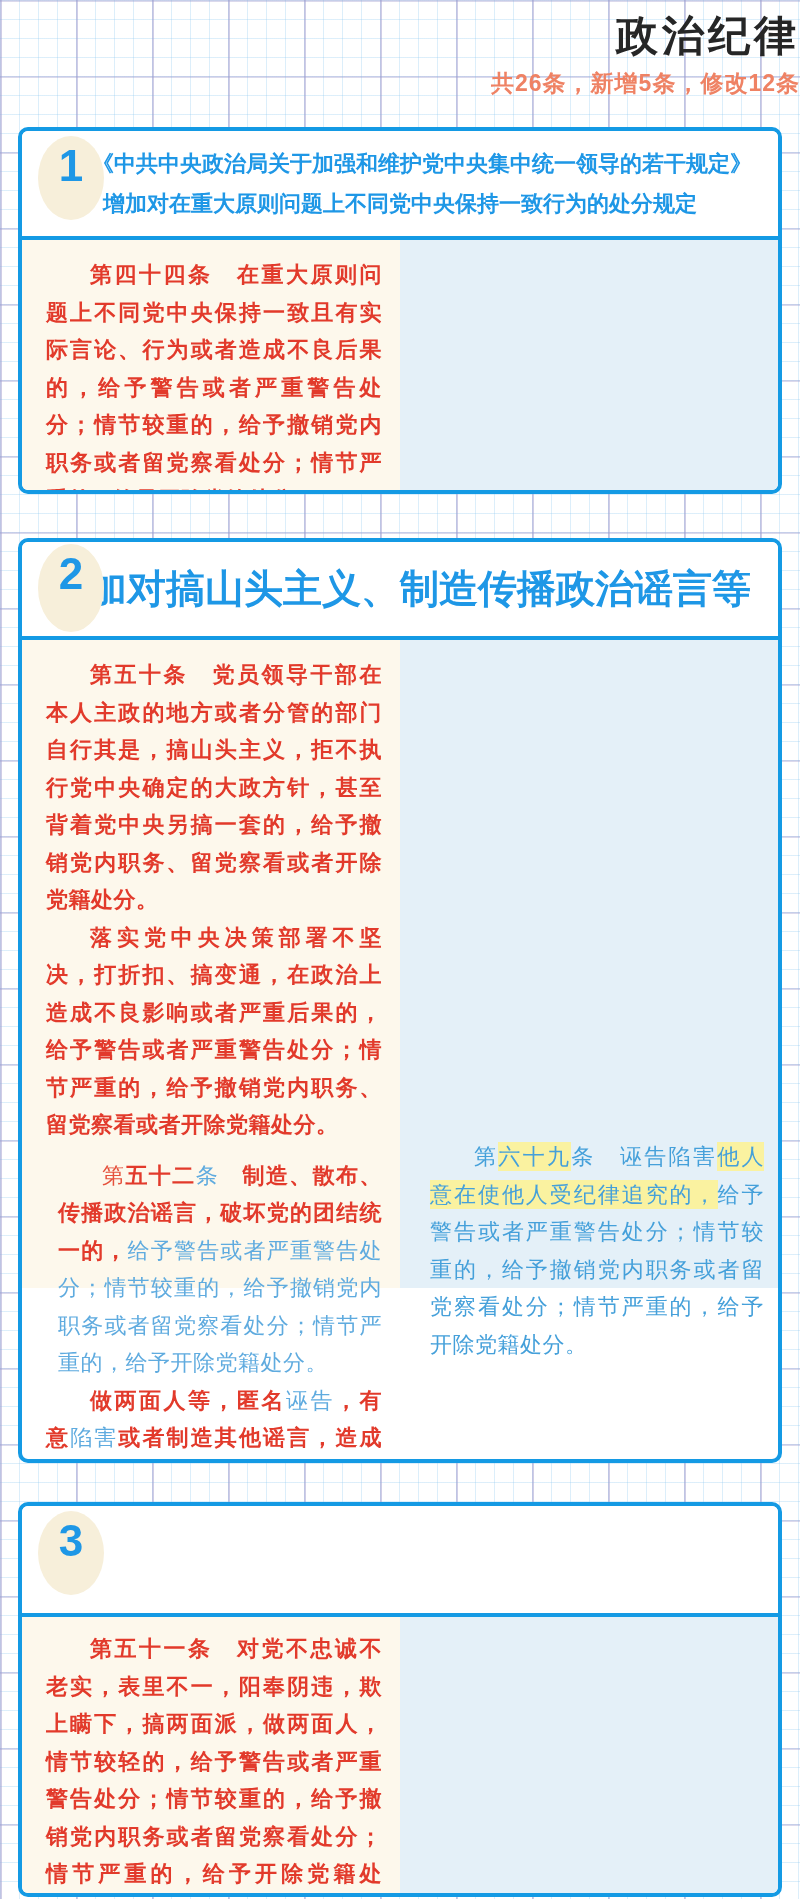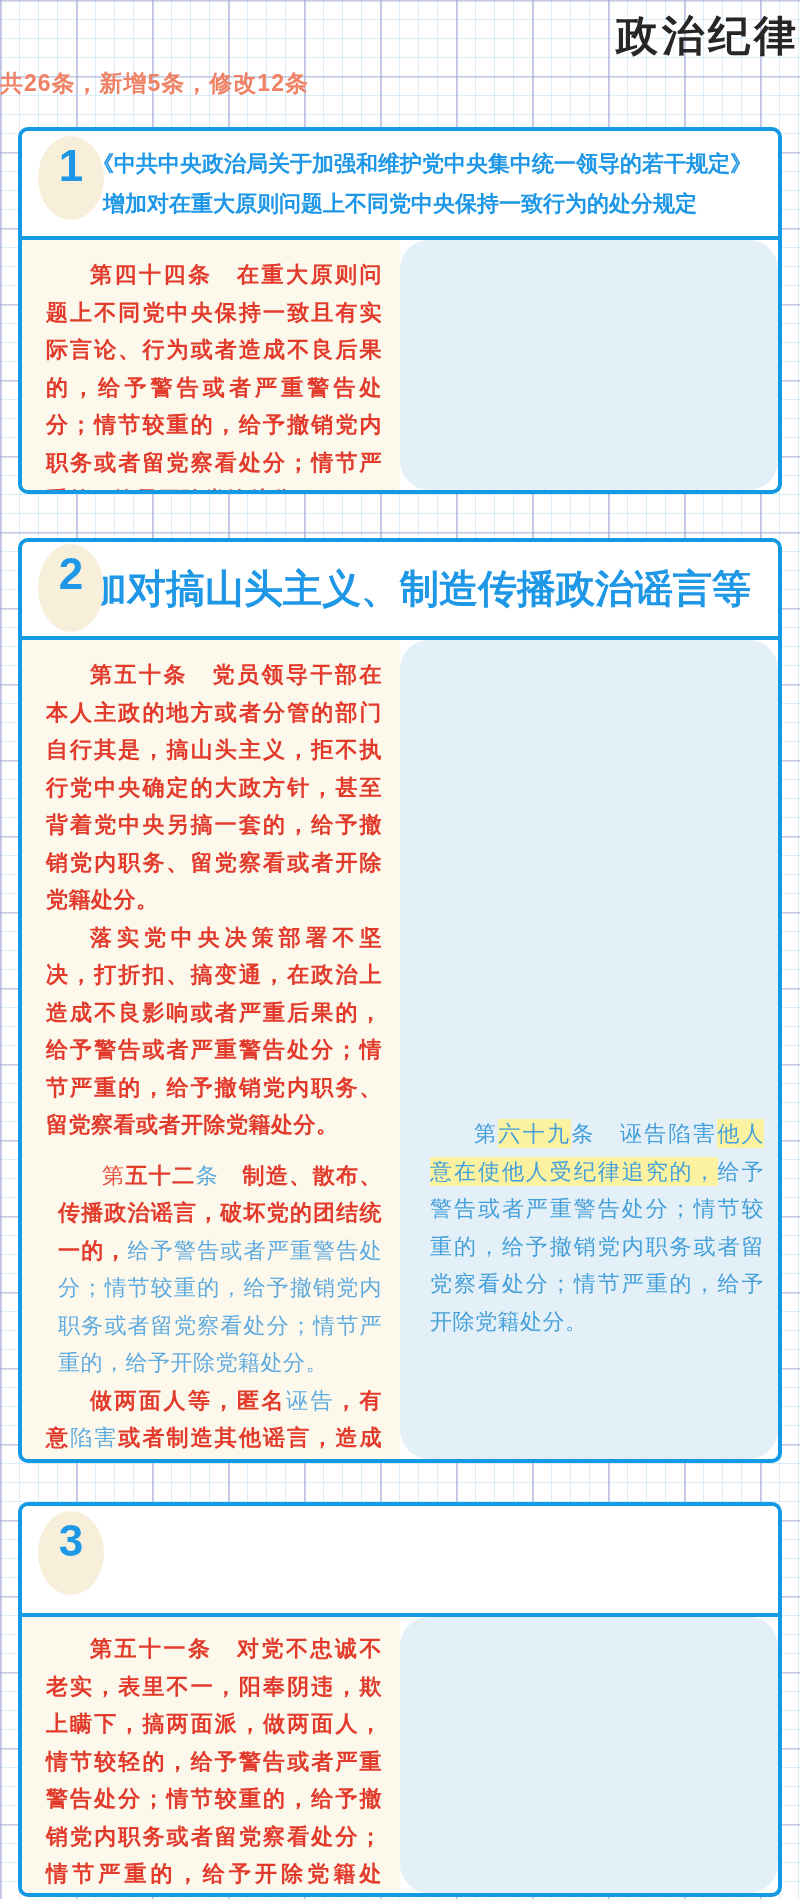--- a/index.html
+++ b/index.html
@@ -22,21 +22,21 @@
       linear-gradient(to right, rgba(140,200,240,.30) 1px, transparent 1px),
       linear-gradient(to bottom, rgba(140,200,240,.30) 1px, transparent 1px);
     background-size:76px 76px,76px 76px,19px 19px,19px 19px;
   }
   .page{width:800px;height:1899px;position:relative;}
   h1.page-title{
     margin:8px 0 0;text-align:right;
     font-size:42px;font-weight:900;color:#262626;letter-spacing:4px;
   }
   .page-subtitle{
-    margin-top:4px;text-align:left;
+    margin-top:4px;text-align:right;
     font-size:23px;font-weight:700;color:#ef8264;letter-spacing:1px;
   }
   .card{
     box-sizing:border-box;
     width:764px;margin:0 auto;
     border:4px solid var(--accent);
     border-radius:10px;
     background:#ffffff;
     overflow:hidden;
   }
@@ -62,32 +62,31 @@
   .badge span{
     font-size:44px;line-height:60px;font-weight:700;color:var(--title-blue);
   }
   .title-line{
     color:var(--title-blue);font-weight:700;white-space:nowrap;text-align:center;
   }
   .s1 .title-line{font-size:22px;line-height:40px;}
   .s2 .title-line,.s3 .title-line{font-size:39px;line-height:46px;}
   .card-body{display:flex;align-items:stretch;}
   .s1 .card-body{height:250px;}
-  .s2 .card-body{height:819px;}
+  .s2 .card-body{height:648px;}
   .s3 .card-body{height:276px;}
   .col{box-sizing:border-box;}
   .col-left{
     width:378px;background:var(--cream);
     padding:16px 18px 0 24px;
   }
   .s3 .col-left{padding-top:13px;}
   .col-right{
     width:378px;background:var(--lightblue);
-    padding:6px 14px 0 30px;
-    border-radius:29px;
+    padding:29px 14px 0 30px;
   }
   .para{
     margin:0;text-indent:2em;text-align:justify;
     font-size:22px;line-height:37.5px;letter-spacing:0.5px;
   }
   .para.gap-before{margin-top:13px;margin-left:12px;}
   .run-red-bold{color:var(--red);font-weight:700;}
   .run-red{color:#e5513c;font-weight:400;}
   .run-blue{color:#5fabdf;font-weight:400;}
   .run-old{color:#45a0da;font-weight:400;}

